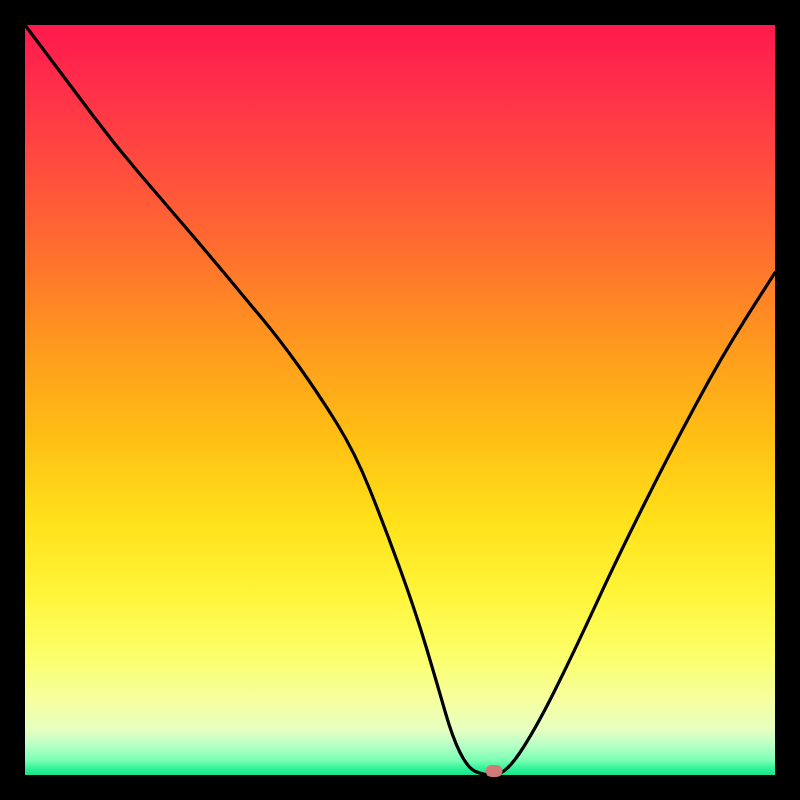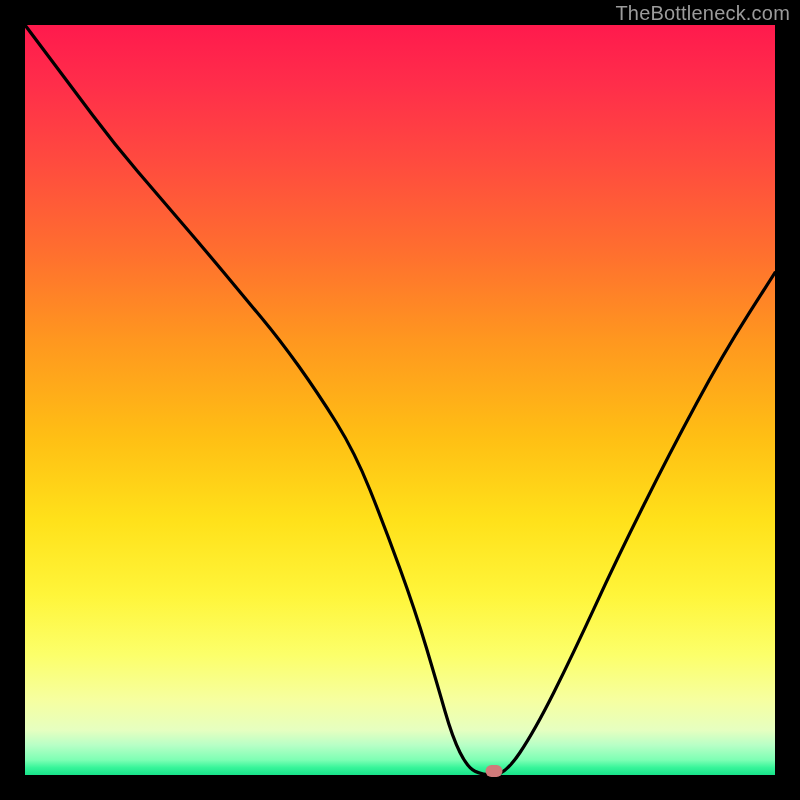--- a/index.html
+++ b/index.html
@@ -76,14 +76,13 @@
 
 <div class="frame">
   <div class="plot-area"></div>
 
   <svg class="curve" viewBox="0 0 750 750" preserveAspectRatio="none">
     <path id="curve-path" d="M 0.0 0.0 Q 0.0 0.0 22.5 30.0 Q 45.0 60.0 67.5 90.0 Q 90.0 120.0 112.5 146.3 Q 135.0 172.5 157.5 198.8 Q 180.0 225.0 198.8 247.5 Q 217.5 270.0 236.3 292.5 Q 255.0 315.0 273.8 341.3 Q 292.5 367.5 311.3 397.5 Q 330.0 427.5 345.0 465.0 Q 360.0 502.5 375.0 543.8 Q 390.0 585.0 401.3 622.5 Q 412.5 660.0 420.0 686.3 Q 427.5 712.5 435.0 727.5 Q 442.5 742.5 450.0 746.3 Q 457.5 750.0 468.8 750.0 Q 480.0 750.0 495.0 727.5 Q 510.0 705.0 528.8 667.5 Q 547.5 630.0 570.0 581.3 Q 592.5 532.5 618.8 480.0 Q 645.0 427.5 671.3 378.8 Q 697.5 330.0 723.8 288.7 T 750.0 247.5" fill="none" stroke="#000" stroke-width="3.2" stroke-linejoin="round" stroke-linecap="round"></path>
   </svg>
 
   <div id="marker" class="marker" style="left: 493.75px; top: 771.25px;"></div>
 
-  <div class="watermark">TheBottleneck.com</div>
 </div>
 
 </body></html>

